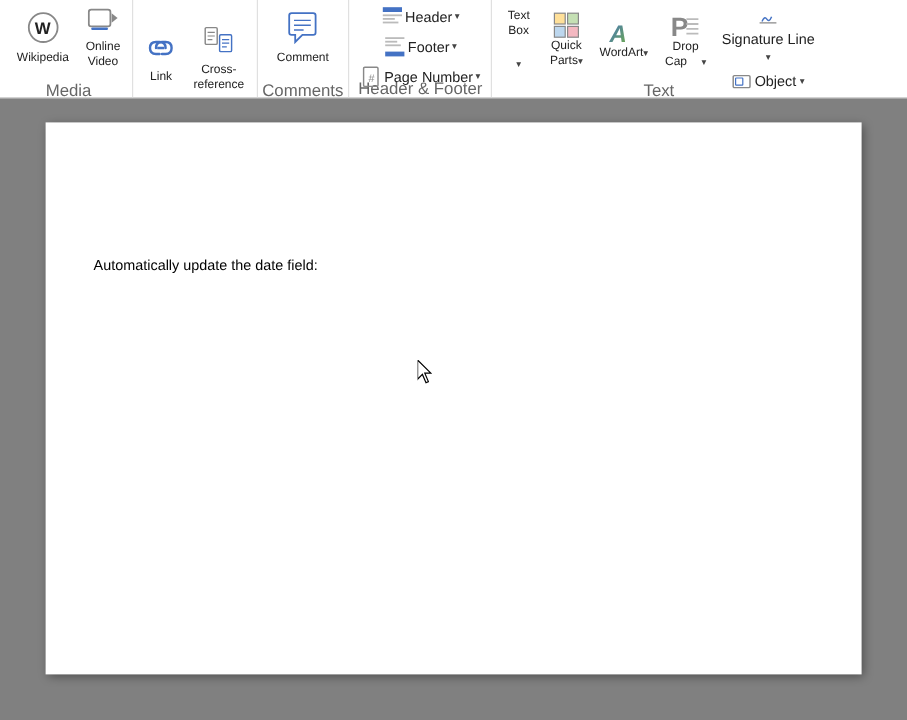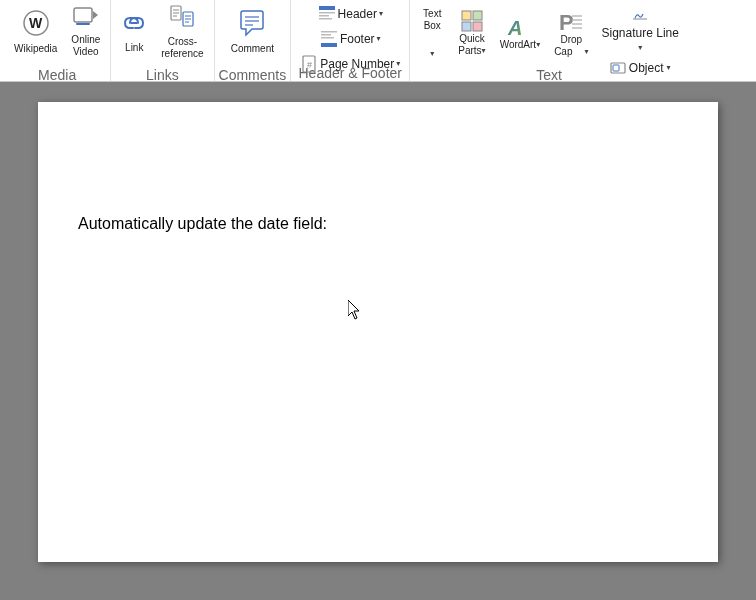--- a/index.html
+++ b/index.html
@@ -122,21 +122,21 @@
     .doc-page {
       background: #fff;
       width: 680px;
       height: 460px;
       box-shadow: 2px 2px 8px rgba(0,0,0,0.4);
       padding: 30px 40px;
       position: relative;
     }
 
     .doc-text {
-      font-size: 16px;
+      font-size: 12px;
       color: #000;
       line-height: 1.5;
       margin-top: 80px;
     }
 
     .cursor {
       position: absolute;
       top: 198px;
       left: 310px;
       width: 12px;
@@ -201,21 +201,20 @@
             <line x1="4" y1="12" x2="8" y2="12" stroke="#888" stroke-width="1"></line>
             <rect x="14" y="8" width="10" height="14" rx="1" fill="none" stroke="#4472c4" stroke-width="1.2"></rect>
             <line x1="16" y1="12" x2="22" y2="12" stroke="#4472c4" stroke-width="1"></line>
             <line x1="16" y1="15" x2="22" y2="15" stroke="#4472c4" stroke-width="1"></line>
             <line x1="16" y1="18" x2="20" y2="18" stroke="#4472c4" stroke-width="1"></line>
           </svg>
         </div>
         <div class="label">Cross-<br>reference</div>
       </div>
     </div>
-    <div class="ribbon-group-label">Links</div>
   </div>
 
   <div class="ribbon-group">
     <div class="ribbon-buttons">
       <div class="ribbon-btn btn-large">
         <div class="icon">
           <svg width="28" height="28" viewBox="0 0 28 28">
             <path d="M3 4 Q3 2 5 2 L23 2 Q25 2 25 4 L25 18 Q25 20 23 20 L14 20 L8 26 L8 20 L5 20 Q3 20 3 18 Z" fill="none" stroke="#4472c4" stroke-width="1.5"></path>
             <line x1="7" y1="8" x2="21" y2="8" stroke="#4472c4" stroke-width="1.2"></line>
             <line x1="7" y1="12" x2="21" y2="12" stroke="#4472c4" stroke-width="1.2"></line>

